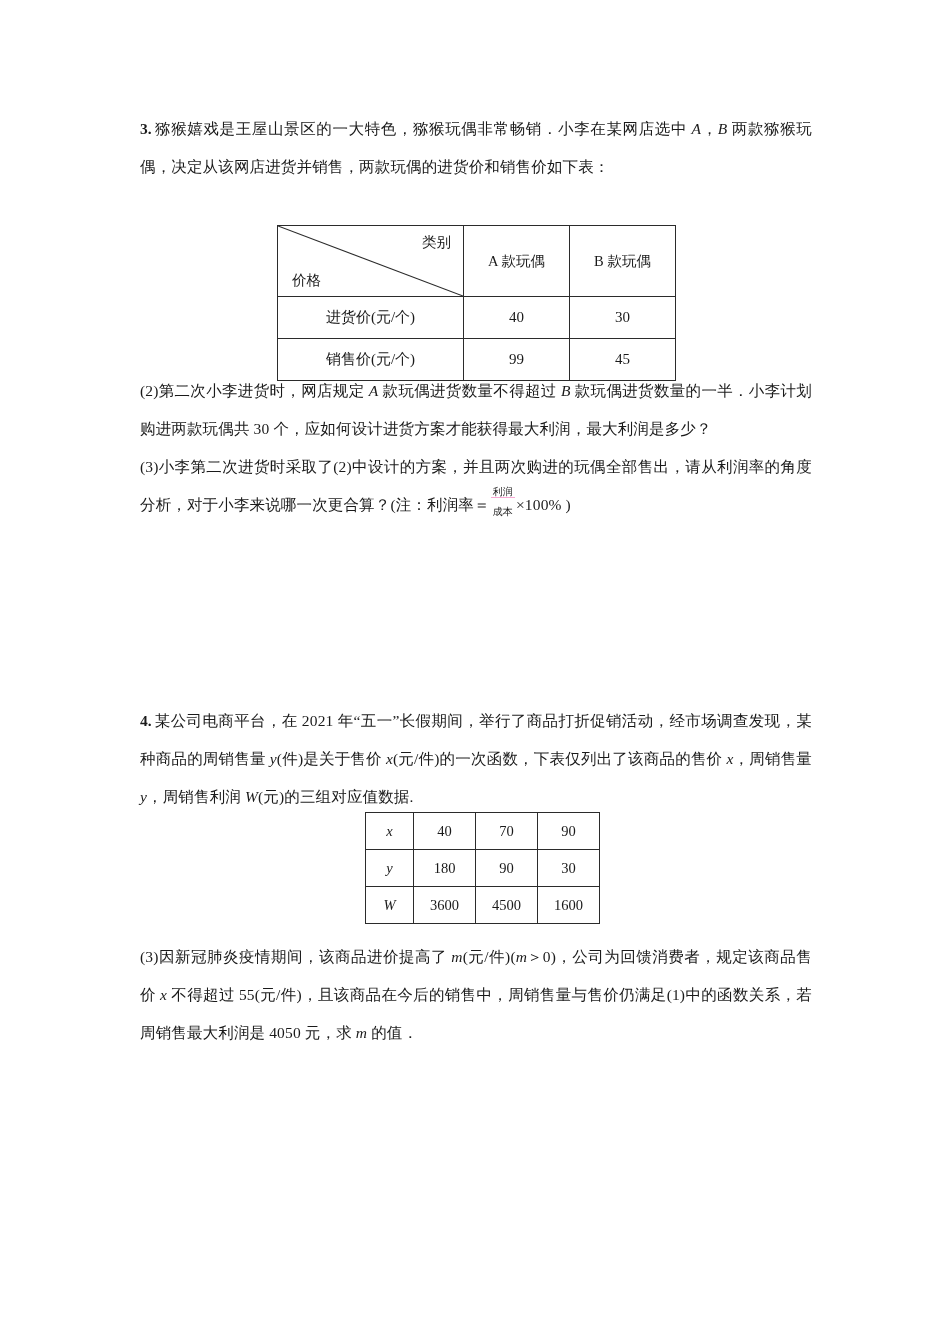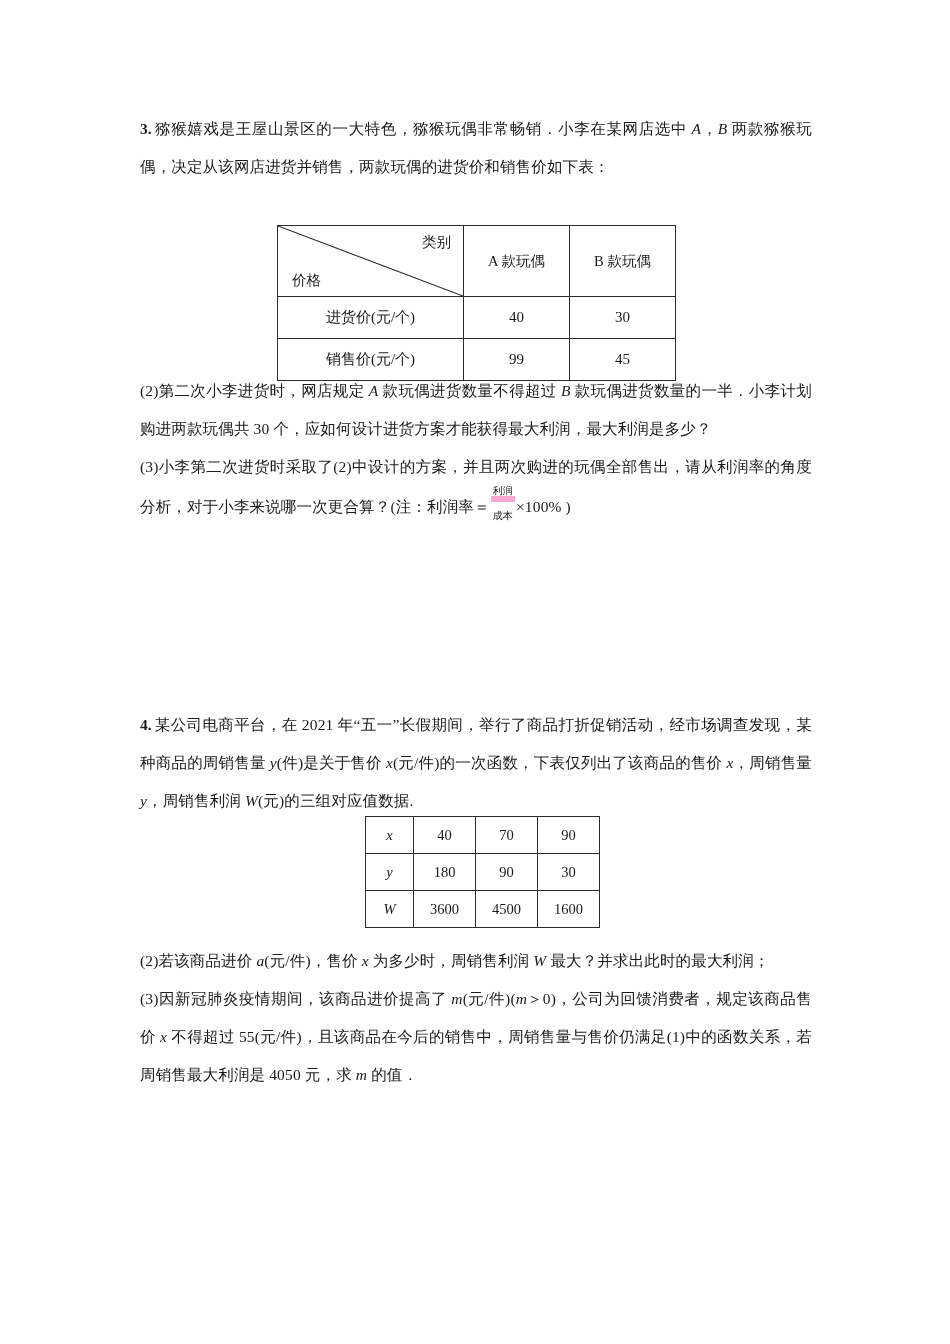--- a/index.html
+++ b/index.html
@@ -62,21 +62,21 @@
     flex-direction: column;
     vertical-align: middle;
     text-align: center;
     font-size: 10px;
     line-height: 1.12;
     margin: 0 1px;
     position: relative;
     top: -1px;
   }
   .frac .numer { padding: 0 2px; }
-  .frac .denom { padding: 8px 2px; border-top: 6px solid #f9a8d4; }
+  .frac .denom { padding: 8px 2px; border-top: 1px solid #f9a8d4; }
 
   
   .table-wrap-1 {
     position: absolute;
     left: 137px;
     top: 115px;
     width: 395px;
   }
   table.tbl {
     border-collapse: collapse;
@@ -215,18 +215,17 @@
           <tr>
             <td class="c0"><span class="math-var">W</span></td>
             <td class="c1">3600</td>
             <td class="c2">4500</td>
             <td class="c3">1600</td>
           </tr>
         </tbody>
           </table>
       </div>
 
-      <p class="para">(2)若该商品进价 <i>a</i>(元/件)，售价 <i>x</i> 为多少时，周销售利润 <i>W</i> 最大？并求出此时的最大利润；</p>
       <p class="para">(3)因新冠肺炎疫情期间，该商品进价提高了 <i>m</i>(元/件)(<i>m</i>＞0)，公司为回馈消费者，规定该商品售价 <i>x</i> 不得超过 55(元/件)，且该商品在今后的销售中，周销售量与售价仍满足(1)中的函数关系，若周销售最大利润是 4050 元，求 <i>m</i> 的值．</p>
     </div>
 
   </div>
 </div>
 
 </body></html>

